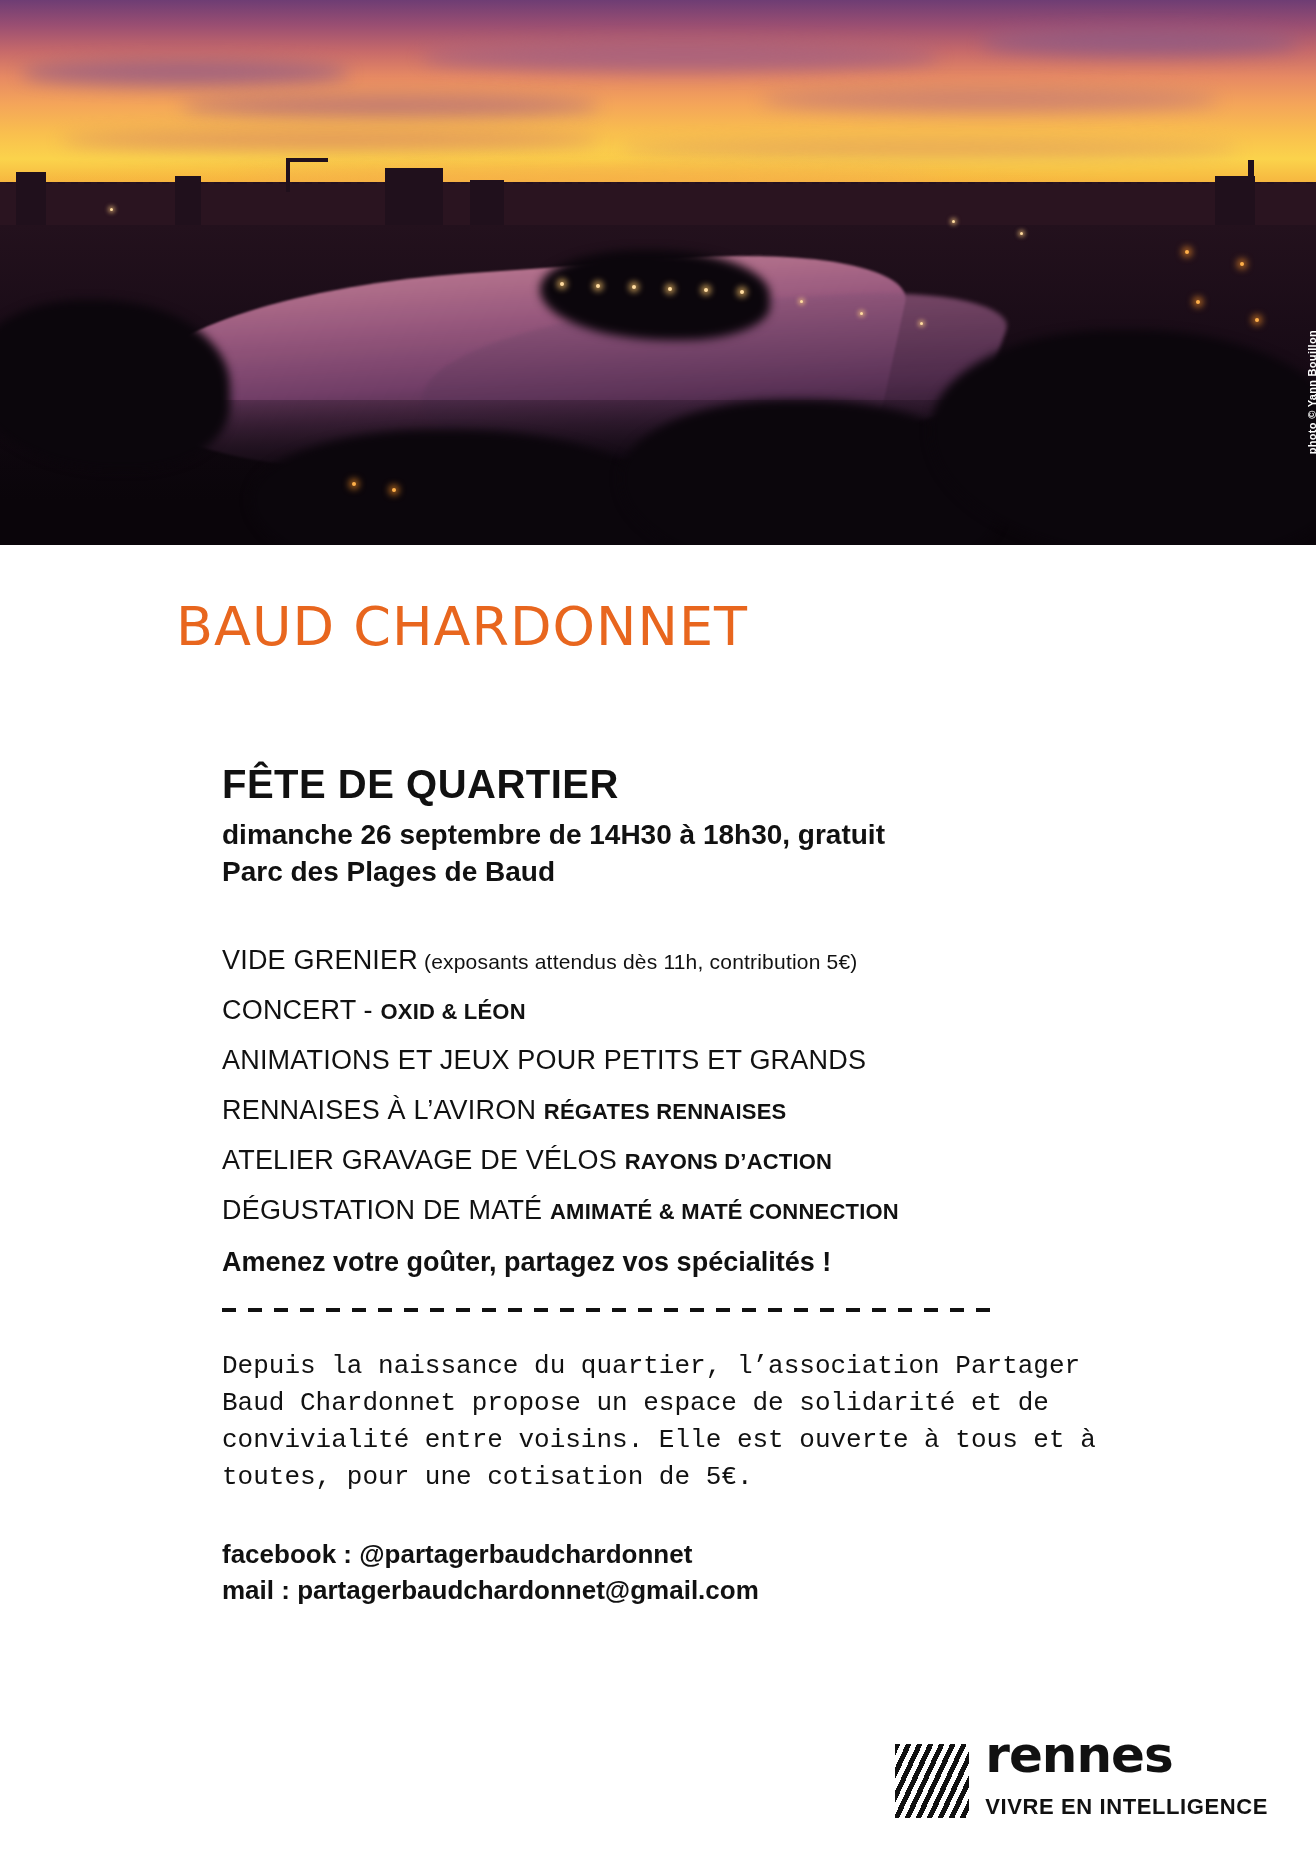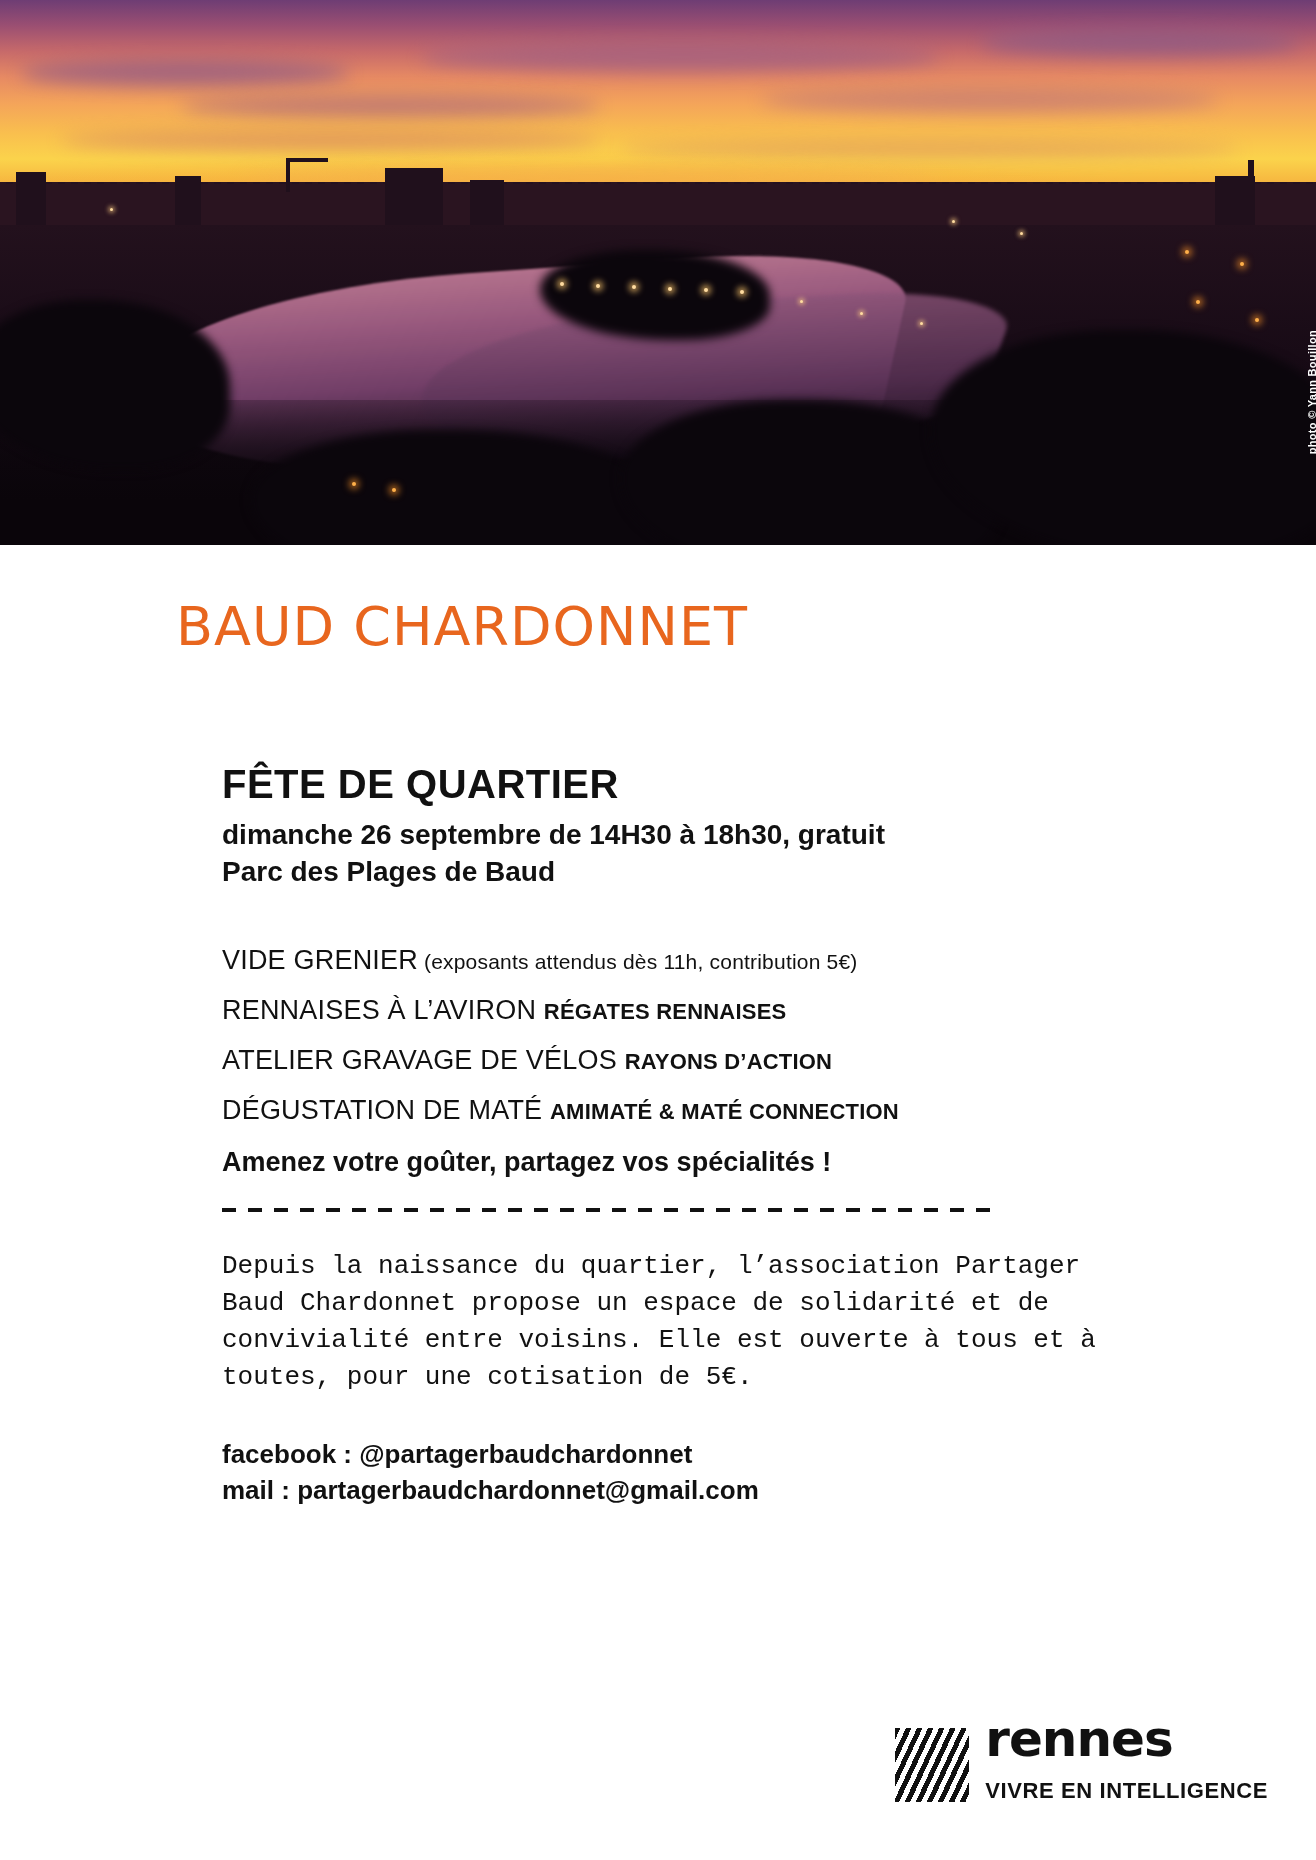--- a/index.html
+++ b/index.html
@@ -246,21 +246,21 @@
     font-size: 26px;
     font-weight: bold;
     line-height: 1.4;
     color: #111;
   }
 
   
   .rennes {
     position: absolute;
     right: 48px;
-    bottom: 58px;
+    bottom: 42px;
     display: flex;
     align-items: flex-end;
     gap: 16px;
   }
   .rennes-mark {
     width: 74px;
     height: 74px;
     background:
       repeating-linear-gradient(115deg, #111 0 5px, #fff 5px 10px);
     border: 0;
@@ -349,21 +349,27 @@
   <h1 class="title">FÊTE DE QUARTIER</h1>
   <div class="subtitle">dimanche 26 septembre de 14H30 à 18h30, gratuit</div>
   <div class="subtitle">Parc des Plages de Baud</div>
 
   <div class="program">
 
     <div class="prog-item">
       <span class="main">VIDE GRENIER</span><span class="note"> (exposants attendus dès 11h, contribution 5€)</span>
     </div>
 
-
+    <div class="prog-item">
+      <span class="main">CONCERT - </span><span class="bold-sm">OXID &amp; LÉON</span>
+    </div>
+
+    <div class="prog-item">
+      <span class="main">ANIMATIONS ET JEUX POUR PETITS ET GRANDS</span>
+    </div>
 
     <div class="prog-item">
       <span class="main">RENNAISES À L’AVIRON </span><span class="bold-sm">RÉGATES RENNAISES</span>
     </div>
 
     <div class="prog-item">
       <span class="main">ATELIER GRAVAGE DE VÉLOS </span><span class="bold-sm">RAYONS D’ACTION</span>
     </div>
 
     <div class="prog-item">

